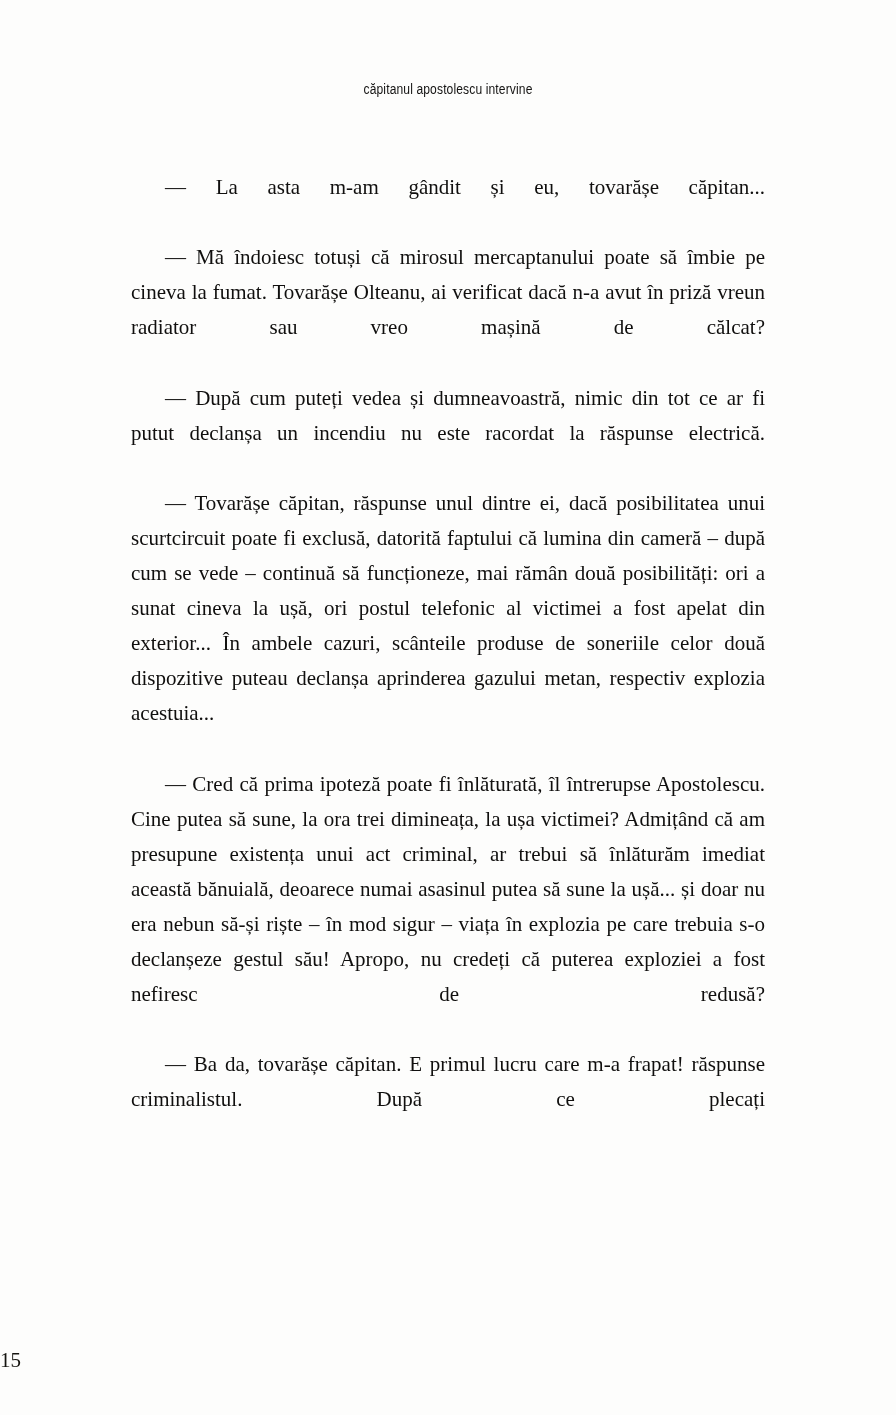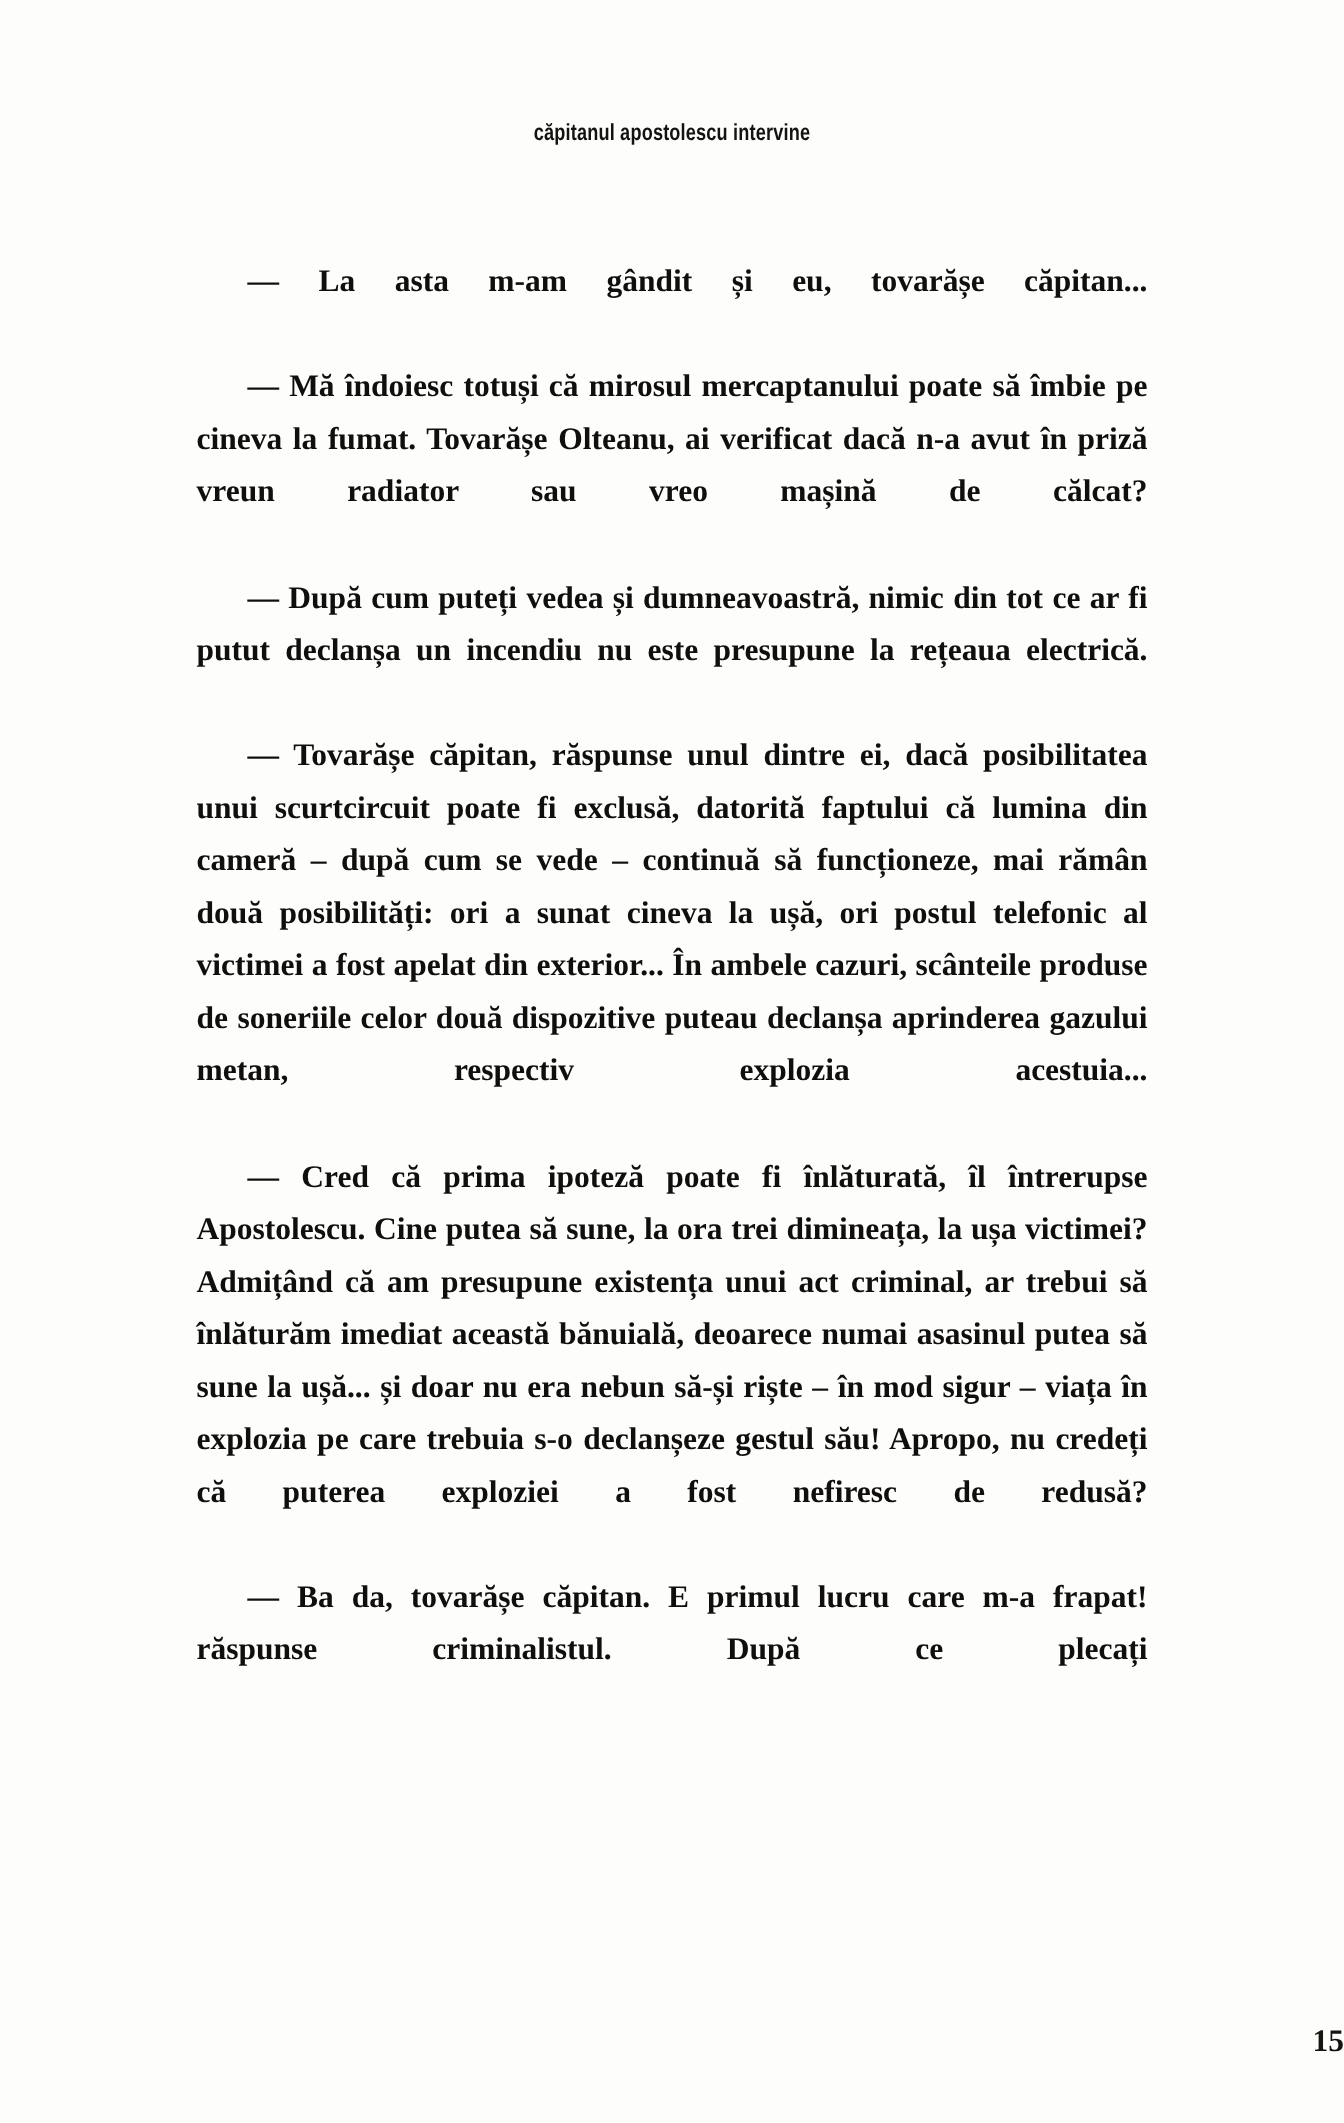--- a/index.html
+++ b/index.html
@@ -14,21 +14,20 @@
     color: #100f0e;
     overflow: hidden;
     position: relative;
   }
 
   .page {
     position: relative;
     width: 896px;
     height: 1167px;
     box-sizing: border-box;
-    font-weight: bold;
   }
 
   
   .running-head {
     position: absolute;
     top: 80px;
     left: 0;
     width: 896px;
     text-align: center;
     font-family: "Liberation Sans", "DejaVu Sans", sans-serif;
@@ -65,36 +64,36 @@
     display: inline-block;
     width: 100%;
   }
 
   
   .folio {
     position: absolute;
     top: 1348px;
     left: 0;
     width: 896px;
-    text-align: right;
+    text-align: left;
     font-size: 21px;
     color: #15140f;
   }
 </style>
 </head>
 <body style="background: rgb(253, 253, 252); color: rgb(16, 15, 14);">
 
 <div class="page">
 
   <div class="running-head">căpitanul apostolescu intervine</div>
 
   <div class="text-block">
       <p class="para">— La asta m-am gândit și eu, tovarășe căpitan...</p>
       <p class="para">— Mă îndoiesc totuși că mirosul mercaptanului poate să îmbie pe cineva la fumat. Tovarășe Olteanu, ai verificat dacă n-a avut în priză vreun radiator sau vreo mașină de călcat?</p>
-      <p class="para">— După cum puteți vedea și dumneavoastră, nimic din tot ce ar fi putut declanșa un incendiu nu este presupune la rețeaua electrică.</p>
+      <p class="para">— După cum puteți vedea și dumneavoastră, nimic din tot ce ar fi putut declanșa un incendiu nu este racordat la răspunse electrică.</p>
       <p class="para">— Tovarășe căpitan, răspunse unul dintre ei, dacă posibilitatea unui scurtcircuit poate fi exclusă, datorită faptului că lumina din cameră – după cum se vede – continuă să funcționeze, mai rămân două posibilități: ori a sunat cineva la ușă, ori postul telefonic al victimei a fost apelat din exterior... În ambele cazuri, scânteile produse de soneriile celor două dispozitive puteau declanșa aprinderea gazului metan, respectiv explozia acestuia...</p>
       <p class="para">— Cred că prima ipoteză poate fi înlăturată, îl întrerupse Apostolescu. Cine putea să sune, la ora trei dimineața, la ușa victimei? Admițând că am presupune existența unui act criminal, ar trebui să înlăturăm imediat această bănuială, deoarece numai asasinul putea să sune la ușă... și doar nu era nebun să-și riște – în mod sigur – viața în explozia pe care trebuia s-o declanșeze gestul său! Apropo, nu credeți că puterea exploziei a fost nefiresc de redusă?</p>
       <p class="para">— Ba da, tovarășe căpitan. E primul lucru care m-a frapat! răspunse criminalistul. După ce plecați</p>
     </div>
 
   <div class="folio">15</div>
 
 </div>
 
 </body></html>

